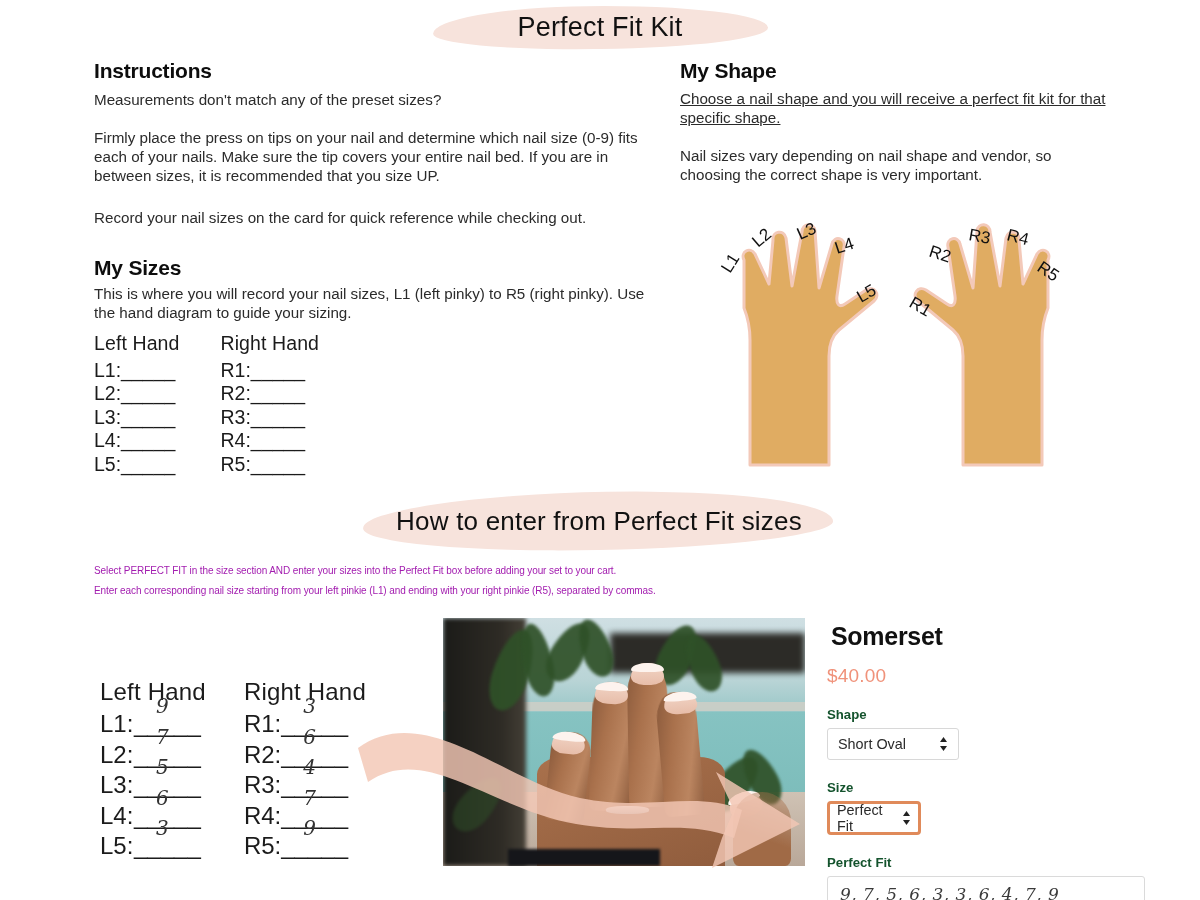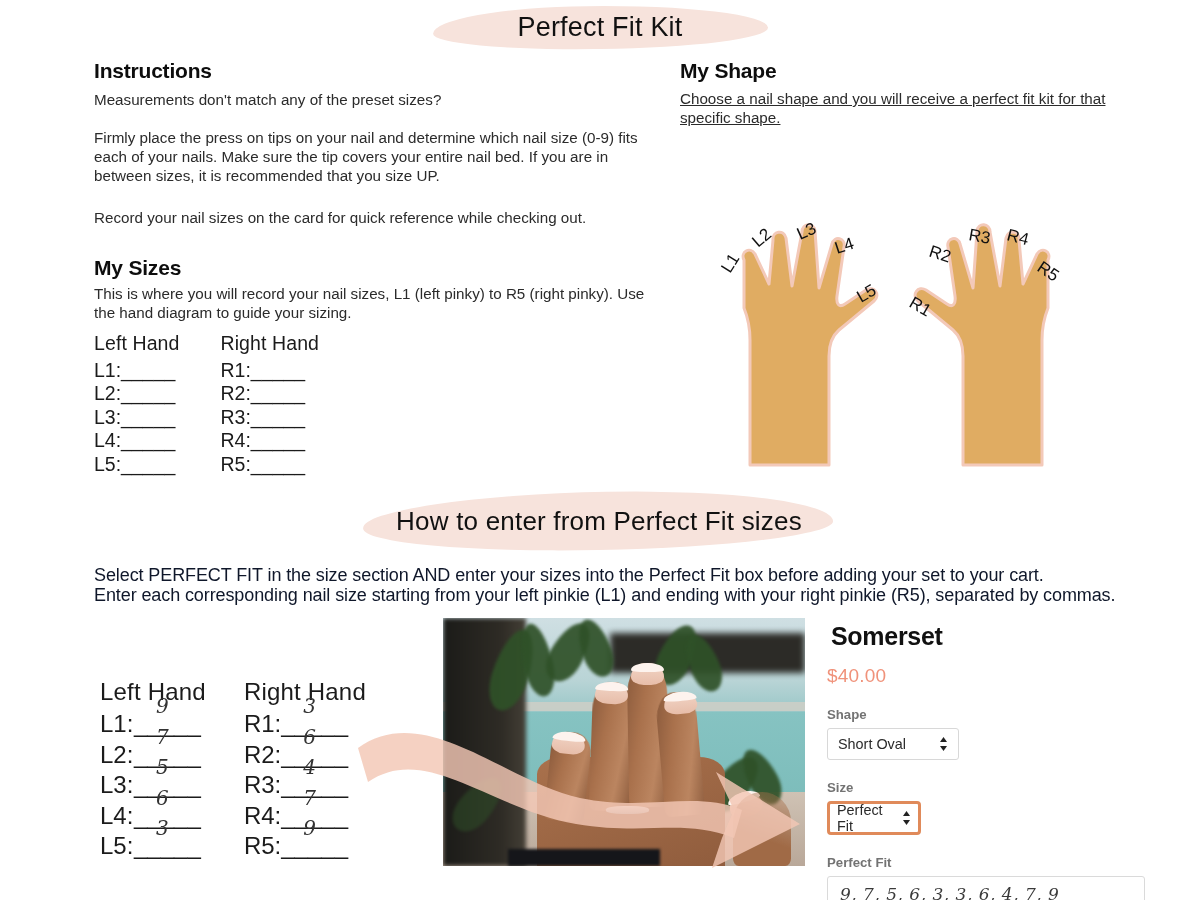--- a/index.html
+++ b/index.html
@@ -106,22 +106,22 @@
   }
   .sizes-col .row .lbl { display: inline-block; min-width: 27px; }
   .sizes-col .row .blank { letter-spacing: 0px; }
 
   
   #hands { position: absolute; left: 706px; top: 200px; width: 380px; height: 280px; }
 
   
   .mid-line {
     position: absolute;
-    font-size: 18px;
-    color: #0f172a;
+    font-size: 10px;
+    color: #a21caf;
     white-space: nowrap;
     letter-spacing: -0.1px;
   }
   #mid-l1 { left: 94px; top: 565px; }
   #mid-l2 { left: 94px; top: 585px; }
 
   
   .sizes-bottom {
     position: absolute;
     left: 100px; top: 678px;
@@ -240,21 +240,21 @@
   
   #product { position: absolute; left: 827px; top: 618px; width: 340px; }
   #product .prod-title {
     font-size: 25px; font-weight: 700; letter-spacing: -0.3px; margin: 4px;
     color: #111;
   }
   #product .prod-price {
     font-size: 19px; color: #F0927A; margin: 14px 0 0 0; letter-spacing: .2px;
   }
   #product .field-label {
-    font-size: 13.2px; font-weight: 700; color: #737373; margin-top: 20px; margin-bottom: 6px;
+    font-size: 13.2px; font-weight: 700; color: #14532d; margin-top: 20px; margin-bottom: 6px;
   }
   .select-box {
     display: inline-flex;
     align-items: center;
     justify-content: space-between;
     background: #fff;
     border: 1px solid #d8d8d8;
     border-radius: 3px;
     font-size: 14.4px;
     color: #2a2a2a;
@@ -317,20 +317,21 @@
     <span>Perfect Fit Kit</span>
   </div>
 
   <h2 class="section-h" id="instructions-h">Instructions</h2>
   <p class="body-p" id="instructions-p1">Measurements don't match any of the preset sizes?</p>
   <p class="body-p" id="instructions-p2">Firmly place the press on tips on your nail and determine which nail size (0-9) fits each of your nails. Make sure the tip covers your entire nail bed.  If you are in between sizes, it is recommended that you size UP.</p>
   <p class="body-p" id="instructions-p3">Record your nail sizes on the card for quick reference while checking out.</p>
 
   <h2 class="section-h" id="myshape-h">My Shape</h2>
   <p class="body-p" id="myshape-p1">Choose a nail shape and you will receive a perfect fit kit for that specific shape.</p>
+  <p class="body-p" id="myshape-p2">Nail sizes vary depending on nail shape and vendor, so choosing the correct shape is very important.</p>
 
   <h2 class="section-h" id="mysizes-h">My Sizes</h2>
   <p class="body-p" id="mysizes-p1">This is where you will record your nail sizes, L1 (left pinky) to R5 (right pinky). Use the hand diagram to guide your sizing.</p>
 
   <div class="sizes-top">
     <div class="sizes-col">
       <div class="col-head">Left Hand</div>
       <div class="row">
           <span class="lbl">L1:</span>
           <span class="blank">_____</span>

